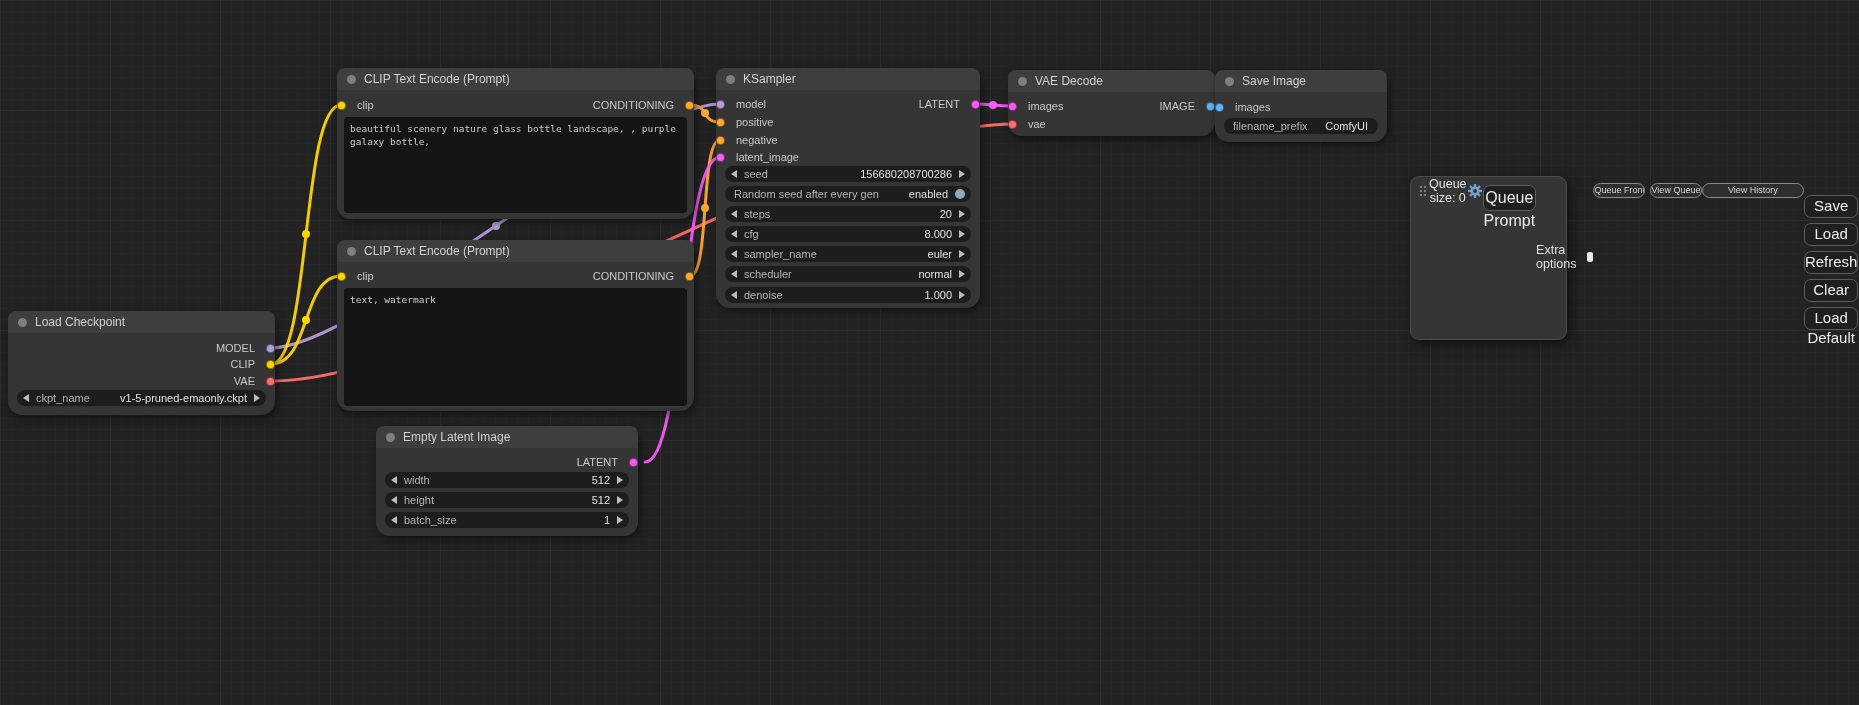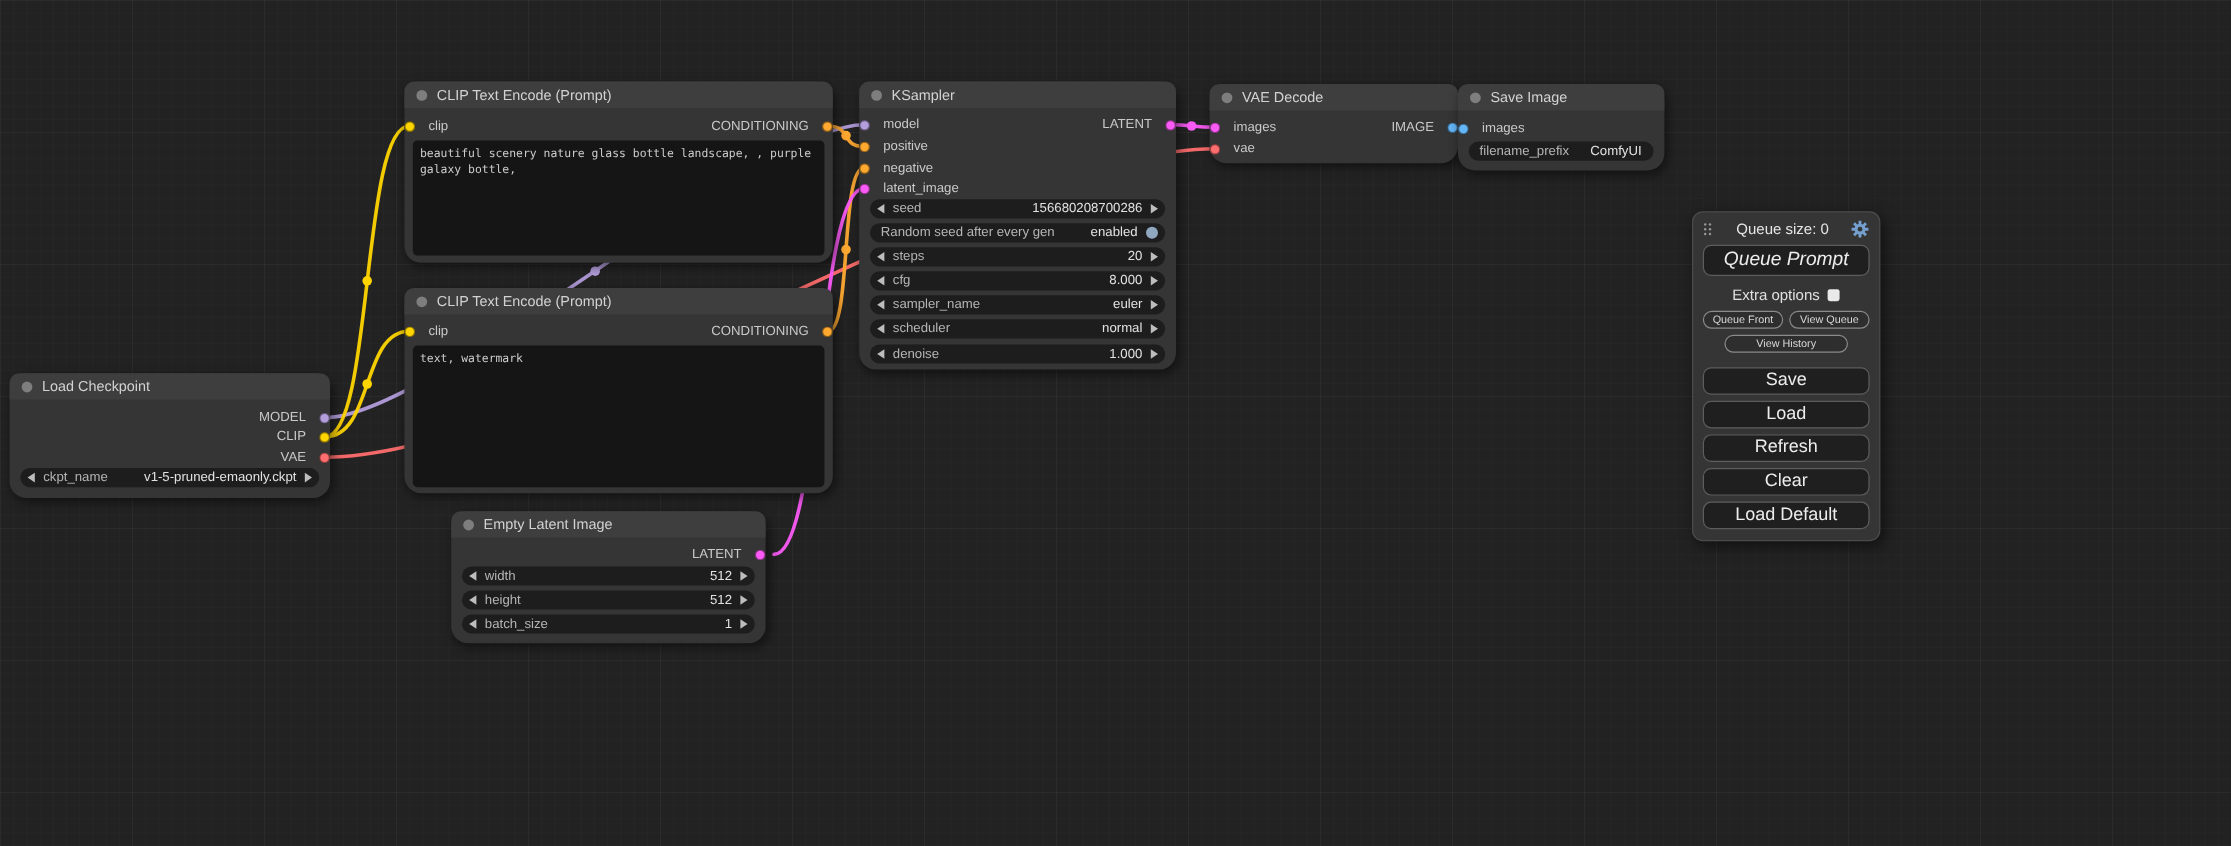--- a/index.html
+++ b/index.html
@@ -41,31 +41,31 @@
   .noarrows .wlabel{margin-left:3px;}
   .toggle-dot{width:10px;height:10px;border-radius:50%;background:#8fa8c0;flex:0 0 auto;}
 
   .ntext{position:absolute;left:7px;right:7px;background:#151515;border-radius:4px;
     padding:5px 6px;box-sizing:border-box;font-family:"DejaVu Sans Mono",monospace;
     font-size:9.5px;line-height:13px;color:#cccccc;white-space:pre-wrap;word-break:break-word;
     overflow:hidden;}
 
   .menu{position:absolute;z-index:3;left:1410px;top:176px;width:157px;background:#353535;
     border:1px solid #4b4b4b;border-radius:9px;box-shadow:3px 4px 12px rgba(0,0,0,0.55);
-    padding:6px 8px 9px;box-sizing:border-box;color:#ddd;display:flex;flex-direction:column;}
+    padding:6px 8px 9px;box-sizing:border-box;color:#ddd;display:flex;flex-direction:row;}
   .menu-header{display:flex;align-items:center;height:16px;margin-bottom:3px;}
   .drag-handle{width:10px;height:12px;position:relative;flex:0 0 auto;}
   .drag-handle i{position:absolute;left:1px;top:1px;width:2px;height:2px;border-radius:50%;
     background:#9a9a9a;box-shadow:0 4px 0 #9a9a9a,0 8px 0 #9a9a9a,
     4px 0 0 #9a9a9a,4px 4px 0 #9a9a9a,4px 8px 0 #9a9a9a;}
   .queue-size{flex:1;text-align:center;font-size:12.5px;color:#e6e6e6;}
   .gear{flex:0 0 auto;width:16px;height:16px;}
   .btn-big{background:#1f1f1f;border:1px solid #5d5d5d;border-radius:7px;color:#ededed;
     text-align:center;cursor:pointer;}
-  .qp{height:24px;line-height:23px;font-size:16px;margin:2px 0 3px;font-style:italic;}
+  .qp{height:24px;line-height:23px;font-size:16px;margin:2px 0 3px;}
   .extra-row{display:flex;align-items:center;justify-content:center;gap:7px;
     margin:6px 0 6px;font-size:12.5px;color:#e0e0e0;}
   .checkbox{width:10px;height:10px;background:#e9e9e9;border-radius:2px;}
   .small-row{display:flex;gap:5px;margin-bottom:5px;}
   .btn-small{flex:1;height:13px;line-height:12px;font-size:9px;background:#2e2e2e;
     border:1px solid #8b8b8b;border-radius:8px;color:#d8d8d8;text-align:center;cursor:pointer;
     white-space:nowrap;overflow:hidden;}
   .vh{flex:0 0 auto;width:72%;margin:0 auto;}
   .stack{margin-top:12px;display:flex;flex-direction:column;gap:5px;}
   .btn-mid{height:21px;line-height:20px;font-size:15px;}

